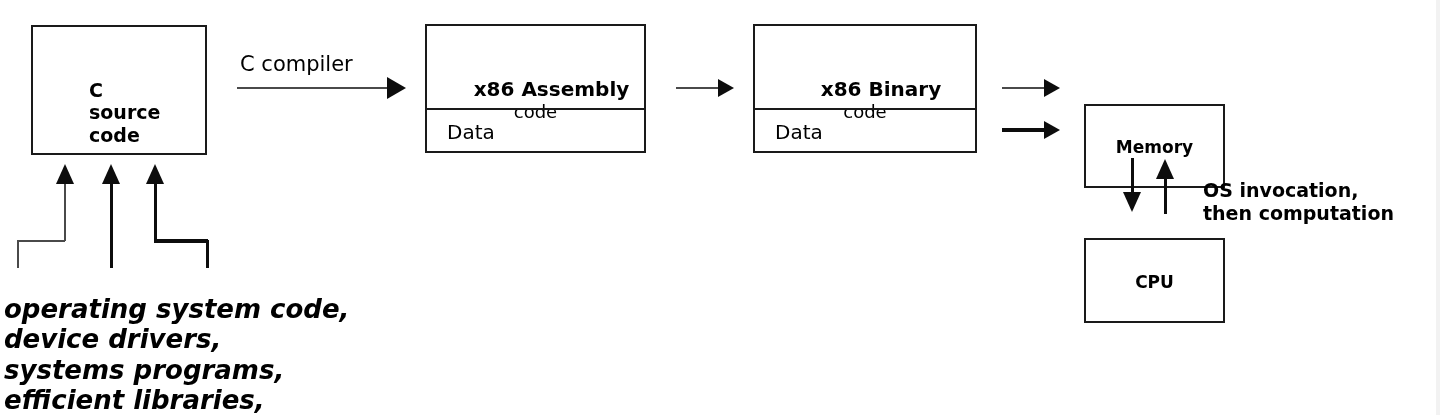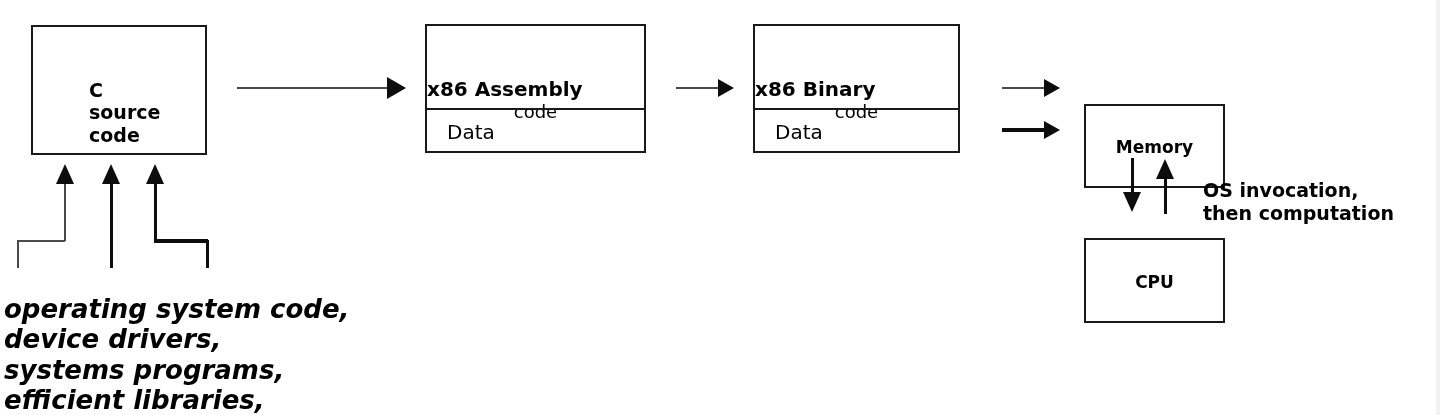--- a/index.html
+++ b/index.html
@@ -47,23 +47,23 @@
     top: 52px;
     font-size: 19px;
     font-weight: bold;
     font-family: "DejaVu Sans", sans-serif;
   }
 
   
   .code-head {
     font-size: 20px;
     font-weight: bold;
-    text-align: left;
-    width: 100%;
-    left: 0;
+    text-align: center;
+    width: 100%;
+    left: 16px;
   }
   .code-sub {
     font-size: 18px;
     font-weight: normal;
     text-align: center;
     width: 100%;
     left: 0;
   }
   .data-text {
     font-size: 20px;
@@ -166,34 +166,35 @@
 <div id="canvas">
 
   <div class="edge-strip"></div>
 
   <div class="box" style="left:31px; top:25px; width:176px; height:130px;">
     <div class="box-label csrc-text">C
 source
 code</div>
   </div>
 
+  <div class="free-text compiler-label">C compiler</div>
   <div class="h-line h-thin" style="left:237px; top:87px; width:152px;"></div>
   <div class="arrow-right" style="left:387px; top:77px;"></div>
 
   <div class="box" style="left:425px; top:24px; width:221px; height:129px;">
     <div class="box-label code-head" style="top:52px;">x86 Assembly</div>
     <div class="box-label code-sub" style="top:75px;">code</div>
     <div class="divider" style="top:82px;"></div>
     <div class="box-label data-text" style="top:95px;">Data</div>
   </div>
 
   <div class="h-line h-thin" style="left:676px; top:87px; width:44px;"></div>
   <div class="arrow-right small" style="left:718px; top:79px;"></div>
 
-  <div class="box" style="left:753px; top:24px; width:207px; height:129px;">
+  <div class="box" style="left:753px; top:24px; width:224px; height:129px;">
     <div class="box-label code-head" style="top:52px;">x86 Binary</div>
     <div class="box-label code-sub" style="top:75px;">code</div>
     <div class="divider" style="top:82px;"></div>
     <div class="box-label data-text" style="top:95px;">Data</div>
   </div>
 
   <div class="h-line h-thin" style="left:1002px; top:87px; width:44px;"></div>
   <div class="arrow-right small" style="left:1044px; top:79px;"></div>
 
   <div class="h-line h-thick" style="left:1002px; top:128px; width:44px;"></div>

